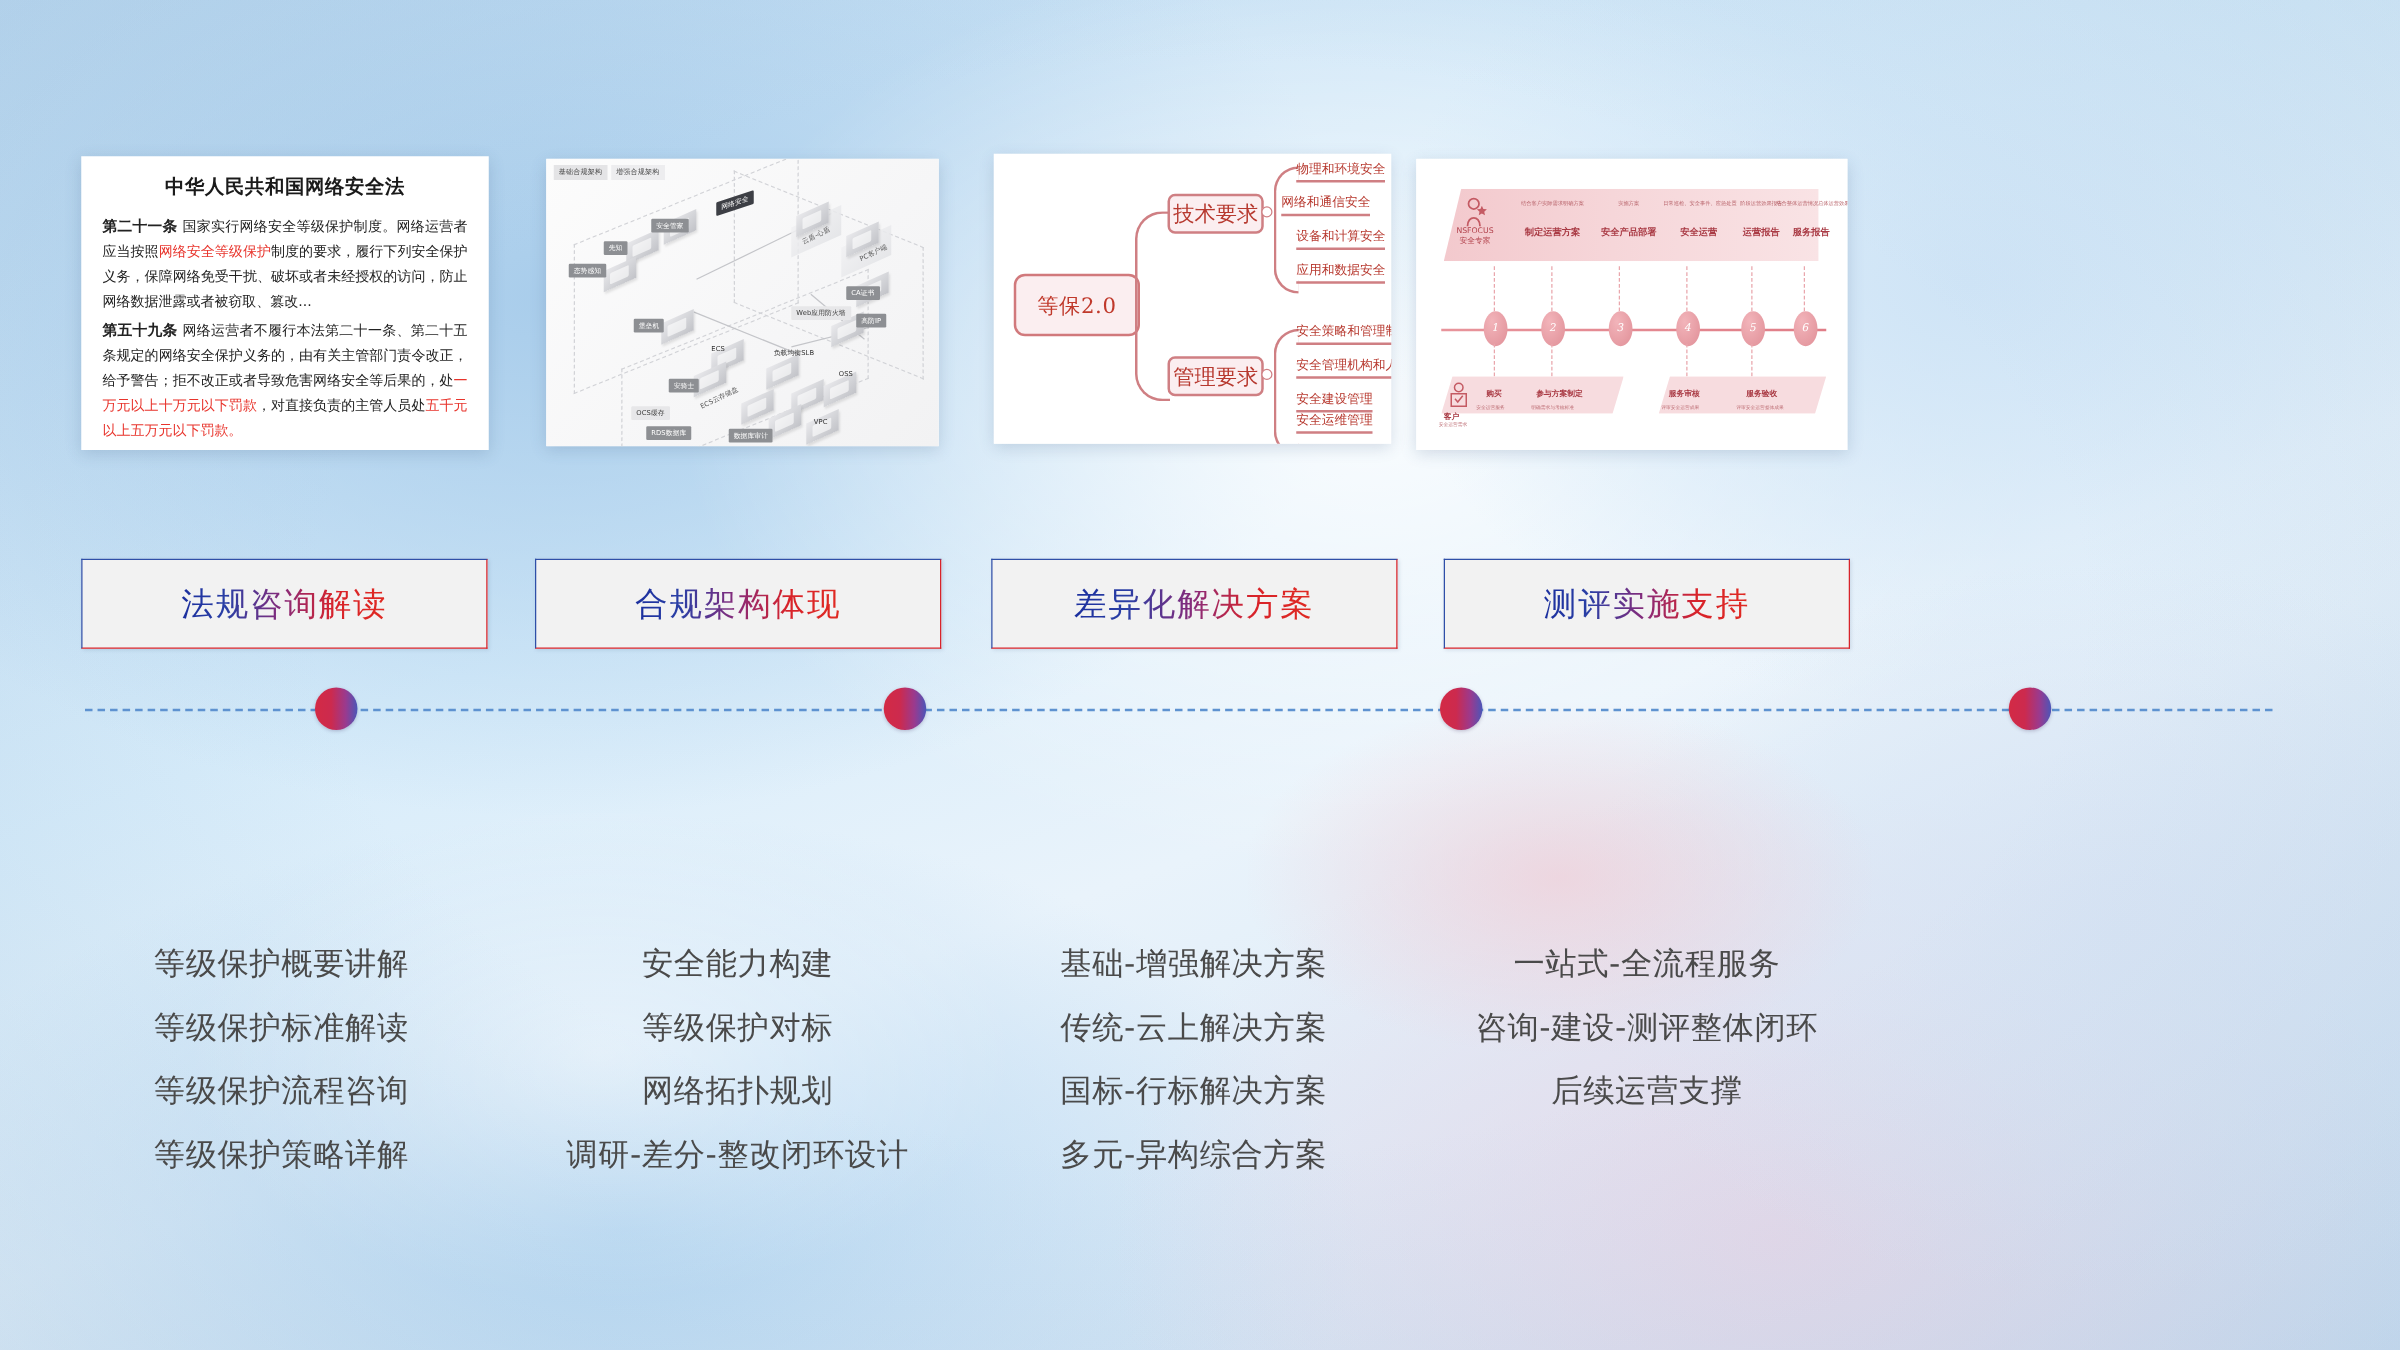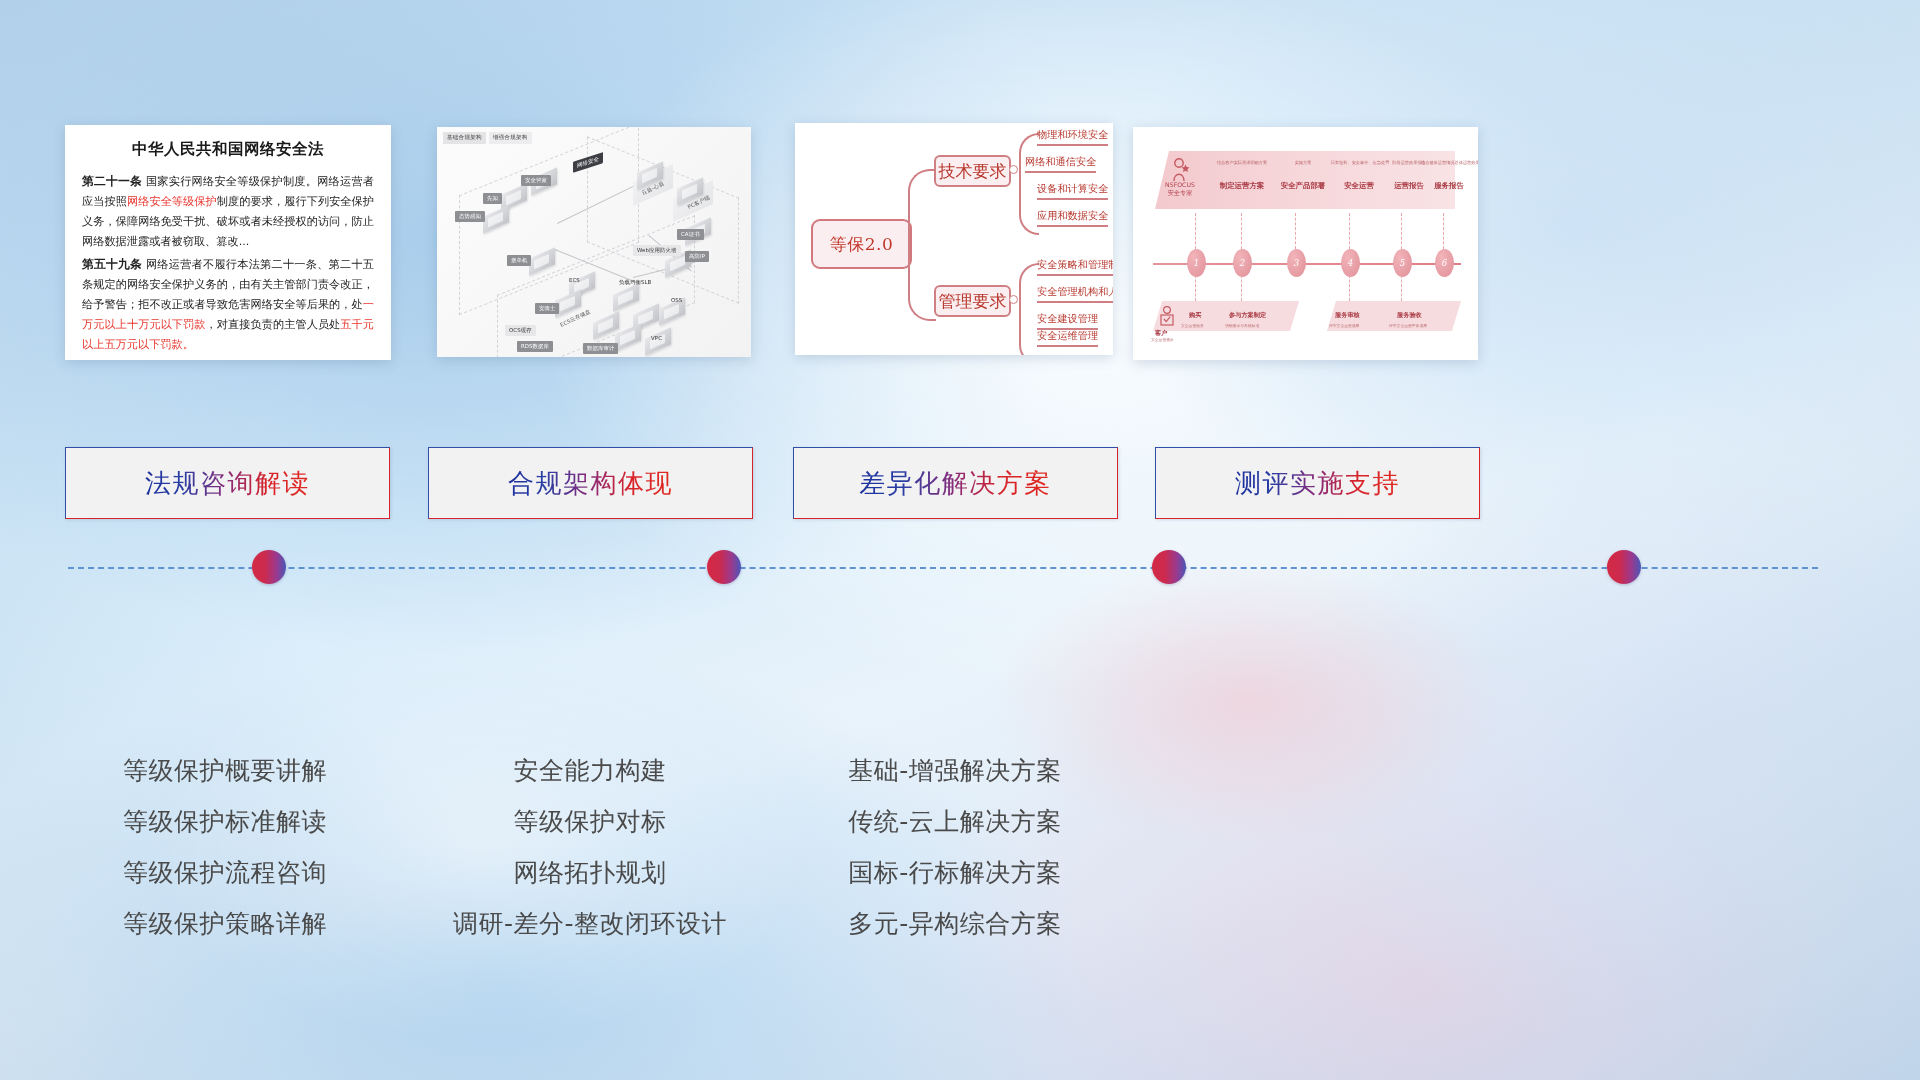--- a/index.html
+++ b/index.html
@@ -367,15 +367,20 @@
       <div class="litem">等级保护对标</div>
       <div class="litem">网络拓扑规划</div>
       <div class="litem">调研-差分-整改闭环设计</div>
     </div>
     <div class="lcol lc-3">
       <div class="litem">基础-增强解决方案</div>
       <div class="litem">传统-云上解决方案</div>
       <div class="litem">国标-行标解决方案</div>
       <div class="litem">多元-异构综合方案</div>
     </div>
+    <div class="lcol lc-4">
+      <div class="litem">一站式-全流程服务</div>
+      <div class="litem">咨询-建设-测评整体闭环</div>
+      <div class="litem">后续运营支撑</div>
+    </div>
   </div>
 
 </div>
 
 </body></html>

